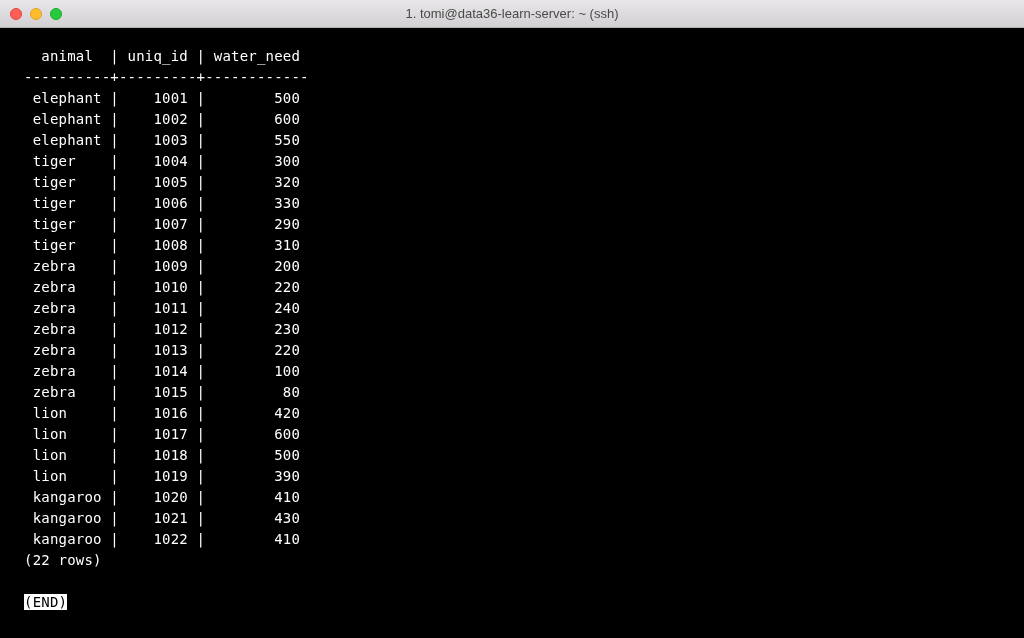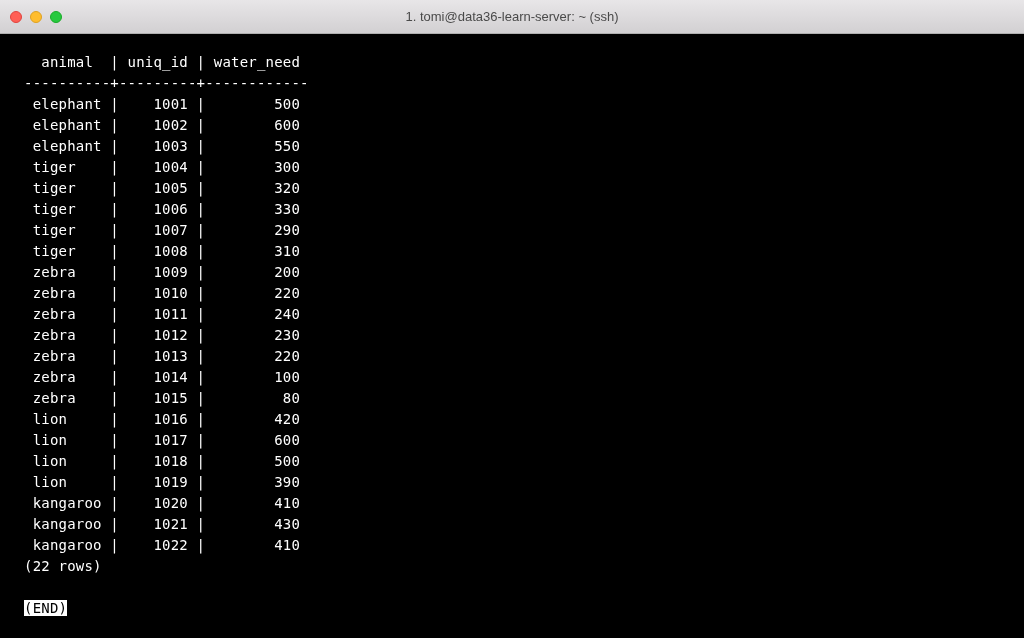--- a/index.html
+++ b/index.html
@@ -10,21 +10,21 @@
     body {
       width: 1024px;
       height: 638px;
       background: #000;
       font-family: "Menlo", "Monaco", "Consolas", monospace;
       font-size: 14px;
       color: #fff;
       overflow: hidden;
     }
     .titlebar {
-      height: 34px;
+      height: 28px;
       background: linear-gradient(to bottom, #e8e6e8, #d2d0d2);
       border-bottom: 1px solid #b0b0b0;
       display: flex;
       align-items: center;
       padding: 0 10px;
       position: relative;
     }
     .traffic-lights {
       display: flex;
       gap: 8px;

